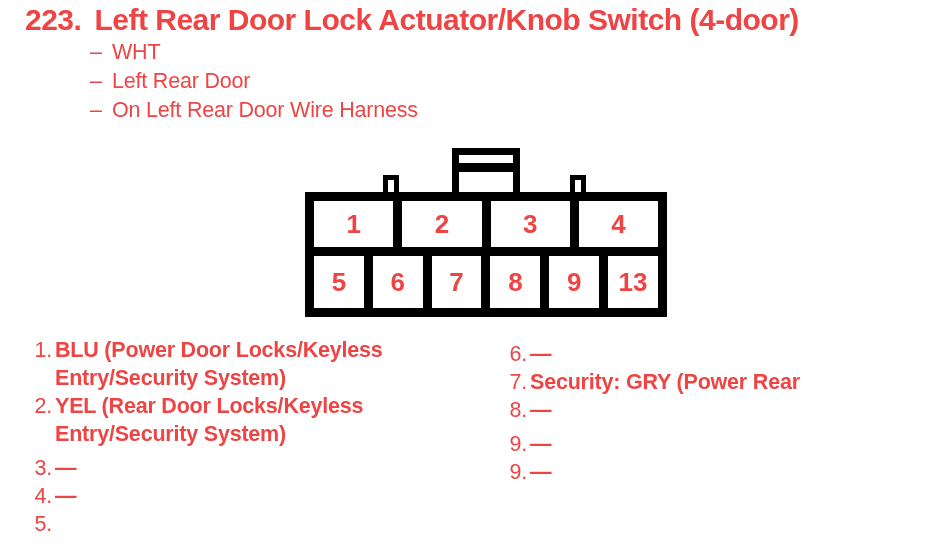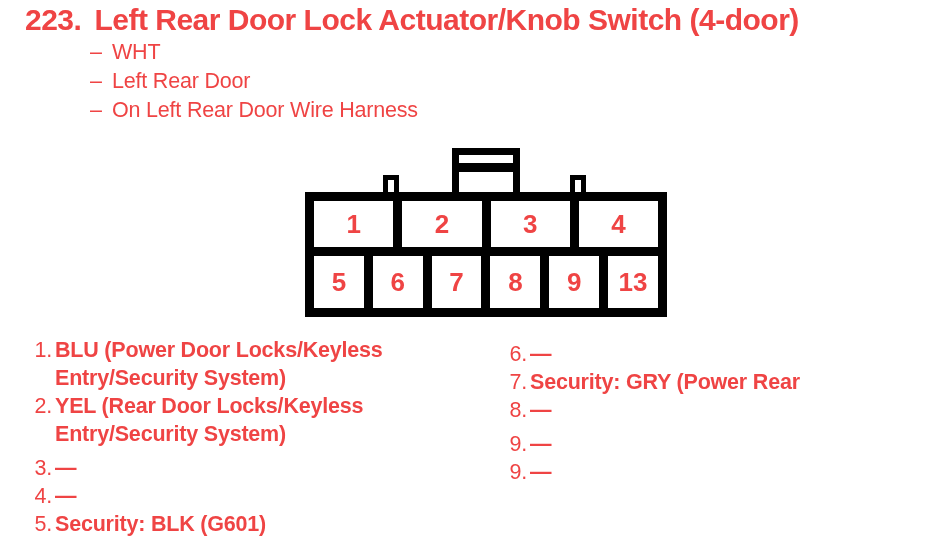--- a/index.html
+++ b/index.html
@@ -155,23 +155,20 @@
         </span>
       </div>
       <div class="litem">
         <span class="num">4.</span>
         <span class="ltext">
           <div>—</div>
         </span>
       </div>
       <div class="litem">
         <span class="num">5.</span>
-        <span class="ltext">
-          <div>Security: BLK (G601)</div>
-        </span>
       </div>
     </div>
   <div class="legend col-right" id="legendRight">
       <div class="litem">
         <span class="num">6.</span>
         <span class="ltext">
           <div>—</div>
         </span>
       </div>
       <div class="litem">

